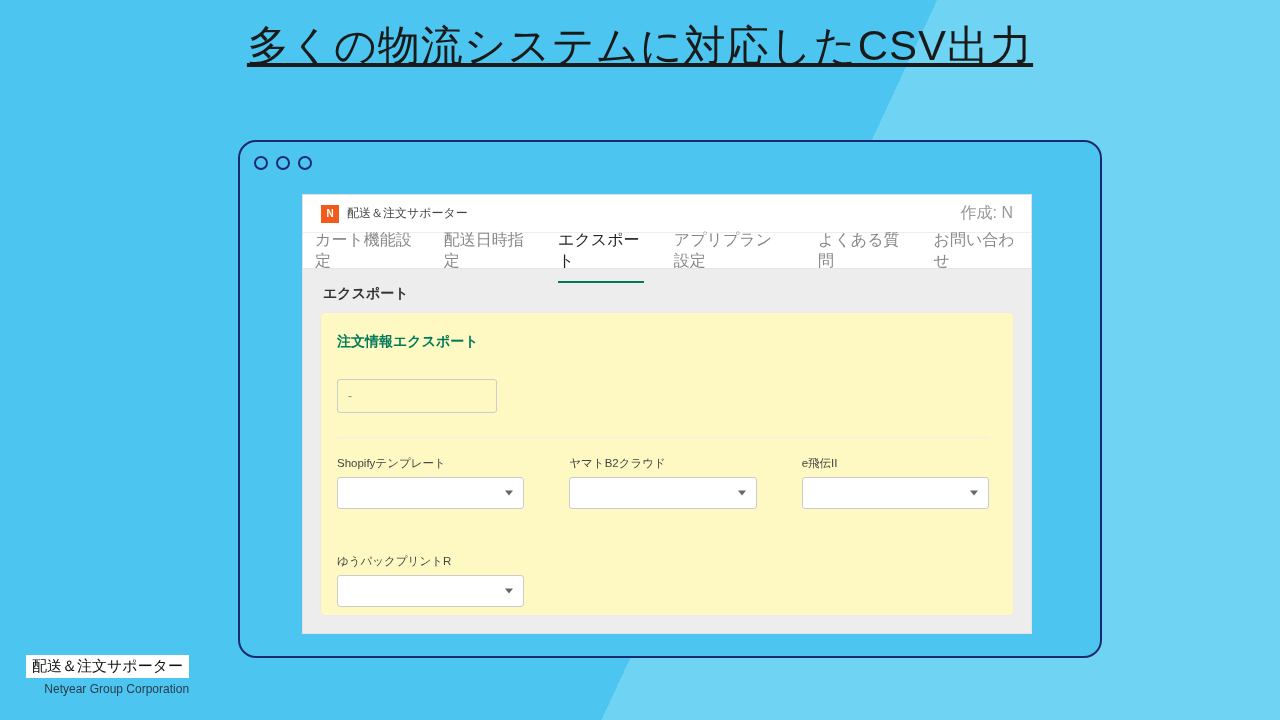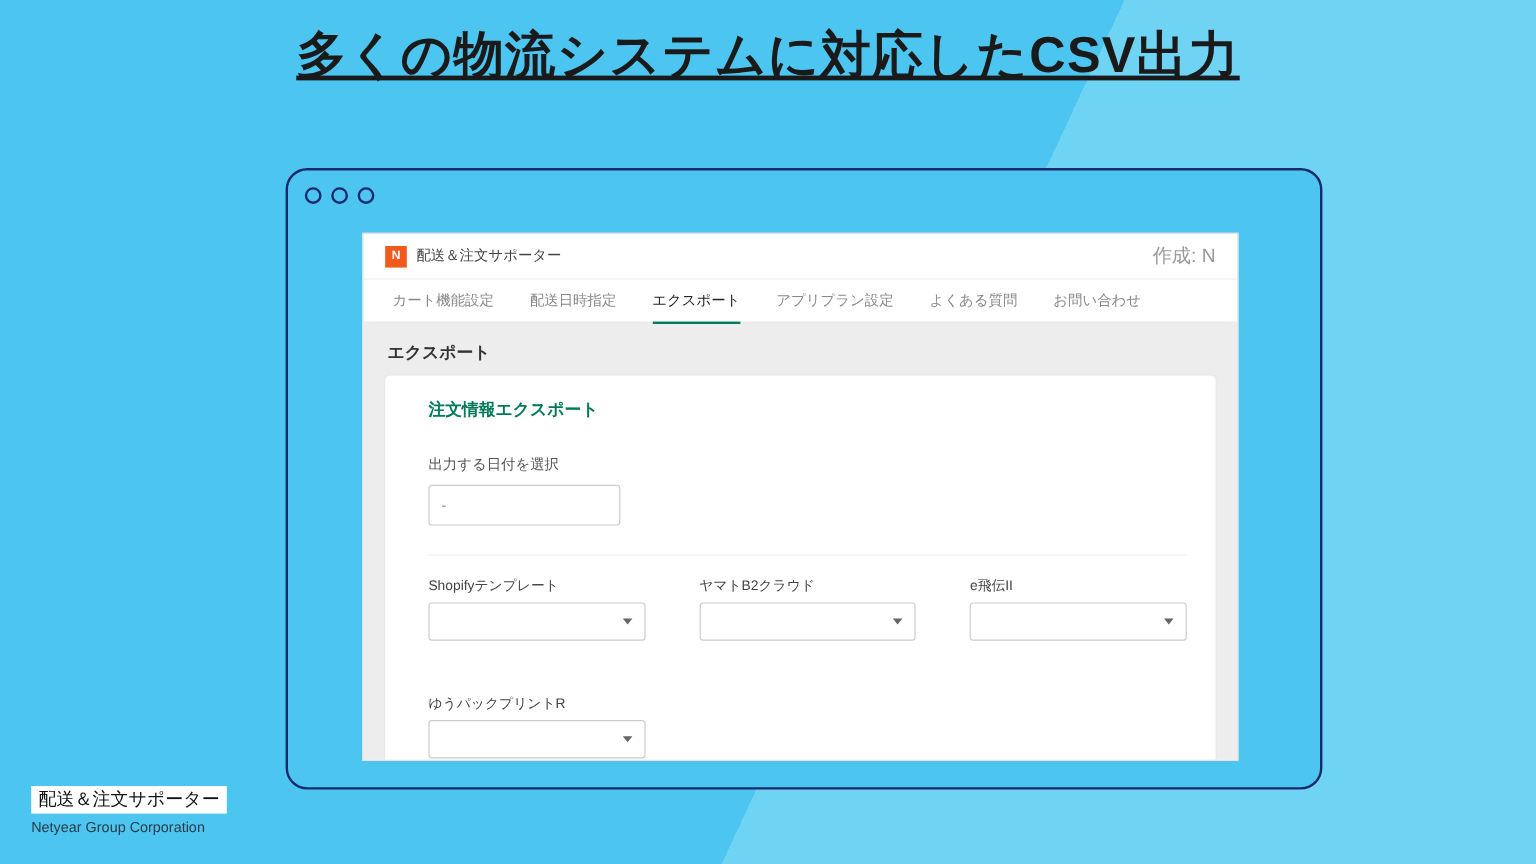--- a/index.html
+++ b/index.html
@@ -12,21 +12,21 @@
 .bg-diag {
   position: absolute; inset: 0;
   background: linear-gradient(115deg, #4cc6f0 0%, #4cc6f0 58%, #6fd4f4 58%, #6fd4f4 100%);
 }
 
 .title {
   position: absolute;
   top: 18px; left: 0; right: 0;
   text-align: center;
   font-size: 42px;
-  font-weight: 700;
+  font-weight: 400;
   color: #1a1a1a;
   text-decoration: underline;
   letter-spacing: 1px;
 }
 
 .browser-frame {
   position: absolute;
   left: 238px; top: 140px;
   width: 864px; height: 518px;
   border: 2px solid #1a2a6c;
@@ -69,43 +69,43 @@
   margin-right: 8px;
   display: inline-flex; align-items: center; justify-content: center;
   color: #fff; font-size: 10px; font-weight: bold;
 }
 .app-header .brand { flex: 1; color: #444; }
 .app-header .author { color: #999; font-size: 16px; }
 
 .tabs {
   display: flex;
   gap: 30px;
-  padding: 0 24px;
+  padding: 0 12px;
   height: 36px;
   align-items: center;
-  font-size: 12px;
+  font-size: 16px;
   color: #888;
   border-bottom: 1px solid #e5e5e5;
 }
 .tabs .tab { cursor: pointer; position: relative; padding: 10px 0; }
 .tabs .tab.active { color: #222; }
 .tabs .tab.active::after {
   content: ""; position: absolute; left: 0; right: 0; bottom: -1px;
   height: 2px; background: #007a5a;
 }
 
 .content {
   flex: 1; background: #ededed; padding: 12px 18px 0 18px; overflow: hidden;
 }
 .page-title {
   font-size: 14px; font-weight: bold; color: #333;
   padding: 4px 0 10px 2px;
 }
 .card {
-  background: #ffffff; border-radius: 4px; padding: 20px 24px 8px 36px;
+  background: #fef9c3; border-radius: 4px; padding: 20px 24px 8px 16px;
   box-shadow: 0 0 2px rgba(0,0,0,0.05);
 }
 .card-title {
   color: #007a5a; font-size: 14px; font-weight: bold;
   padding-bottom: 28px;
 }
 .field-label { font-size: 12px; color: #555; margin-bottom: 8px; }
 .date-input {
   width: 160px; height: 34px; border: 1px solid #ccc; border-radius: 3px;
   padding: 6px 10px; font-size: 12px; color: #888;
@@ -131,21 +131,21 @@
 
 .footer-tag {
   position: absolute;
   left: 26px; bottom: 24px;
 }
 .footer-tag .name {
   background: #fff; color: #111; font-size: 15px; padding: 2px 6px;
   display: inline-block;
 }
 .footer-tag .company {
-  font-size: 12px; color: #2a3a4a; margin-top: 4px;
+  font-size: 12px; color: #2a3a4a; margin-top: 4px; text-align: right;
 }
 </style>
 </head>
 <body>
 
 <div class="bg-diag"></div>
 
 <div class="title">多くの物流システムに対応したCSV出力</div>
 
 <div class="browser-frame">
@@ -170,21 +170,20 @@
       <div class="tab">よくある質問</div>
       <div class="tab">お問い合わせ</div>
     </div>
 
     <div class="content">
       <div class="page-title">エクスポート</div>
 
       <div class="card">
         <div class="card-title">注文情報エクスポート</div>
 
-        <div class="field-label">出力する日付を選択</div>
         <div class="date-input">-</div>
 
         <div class="divider"></div>
 
         <div class="grid">
           <div class="sel-group">
             <div class="lbl">Shopifyテンプレート</div>
             <div class="sel"></div>
           </div>
           <div class="sel-group">

